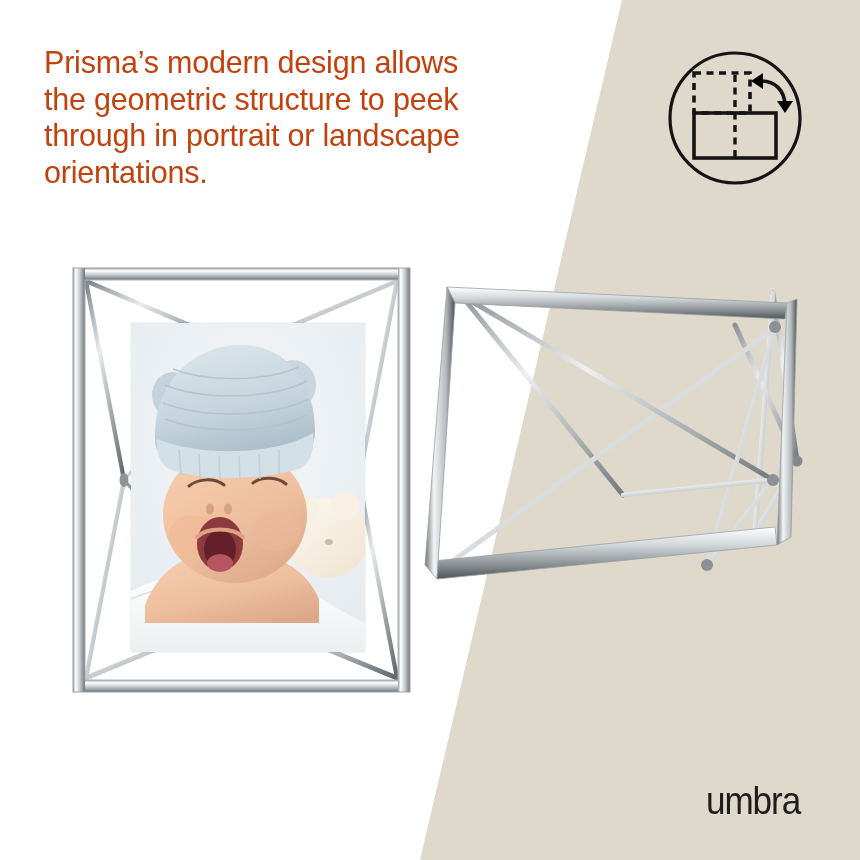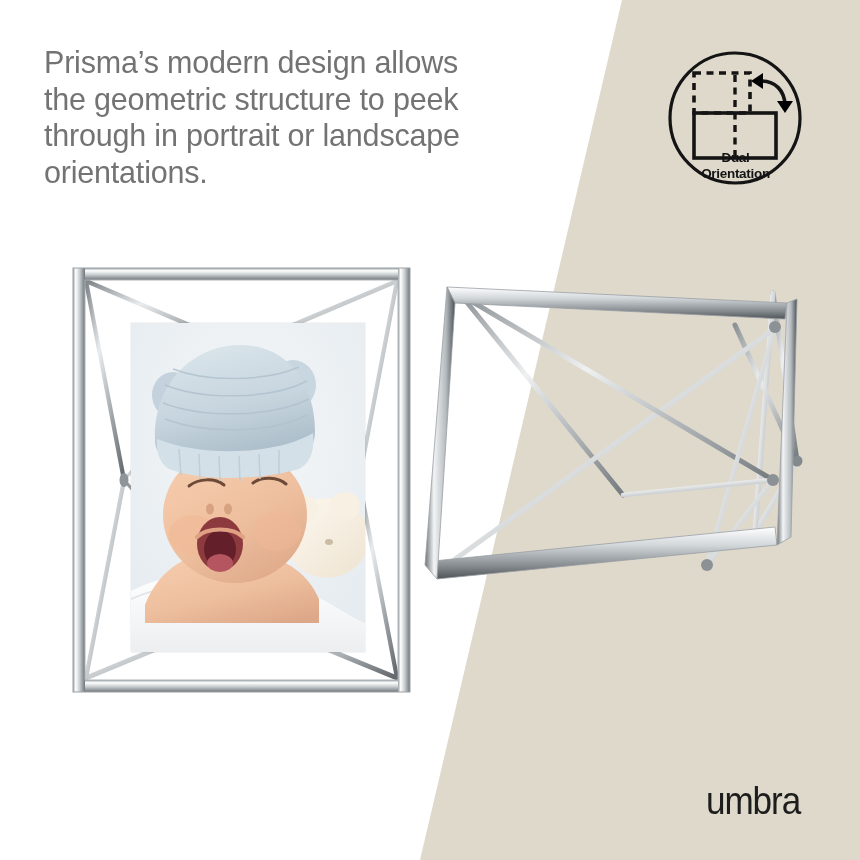--- a/index.html
+++ b/index.html
@@ -13,21 +13,21 @@
 
   
   .bg-white{position:absolute;inset:0;background:#ffffff;}
   .bg-beige{position:absolute;inset:0;}
 
   
   .headline{
     position:absolute;left:44px;top:44px;width:470px;
     font-size:30.5px;line-height:36.5px;
     font-weight:400;letter-spacing:-0.2px;
-    color:#737373;white-space:pre-line;
+    color:#c2410c;white-space:pre-line;
   }
 
   
   .badge{position:absolute;left:668px;top:51px;width:135px;height:135px;}
   .badge svg{display:block;overflow:visible;}
   .badge-label{
     position:absolute;left:668px;top:150px;width:135px;
     text-align:center;color:#141414;
     font-size:13.5px;line-height:15.5px;font-weight:700;
     letter-spacing:-0.3px;white-space:pre-line;
@@ -78,22 +78,20 @@
 
       <rect x="26" y="62" width="82" height="45" fill="none" stroke="#141414" stroke-width="3.6"></rect>
 
       <line x1="67" y1="24" x2="67" y2="107" stroke="#141414" stroke-width="3.4" stroke-dasharray="7 5.5"></line>
 
       <path d="M93,30 C108,30 116,40 117,53" fill="none" stroke="#141414" stroke-width="3.6" stroke-linecap="round"></path>
       <polygon points="95,22 95,38 83,30"></polygon>
       <polygon points="109,50 125,50 117,62"></polygon>
     </svg>
   </div>
-  <div class="badge-label">Dual
-Orientation</div>
 
   <div class="frame-portrait">
     <svg width="380" height="490" viewBox="0 0 380 490">
       <defs>
         <linearGradient id="barH" x1="0" y1="0" x2="0" y2="1">
           <stop offset="0%" stop-color="#9aa0a4"></stop>
           <stop offset="22%" stop-color="#ffffff"></stop>
           <stop offset="55%" stop-color="#c9ced1"></stop>
           <stop offset="100%" stop-color="#70767a"></stop>
         </linearGradient>

